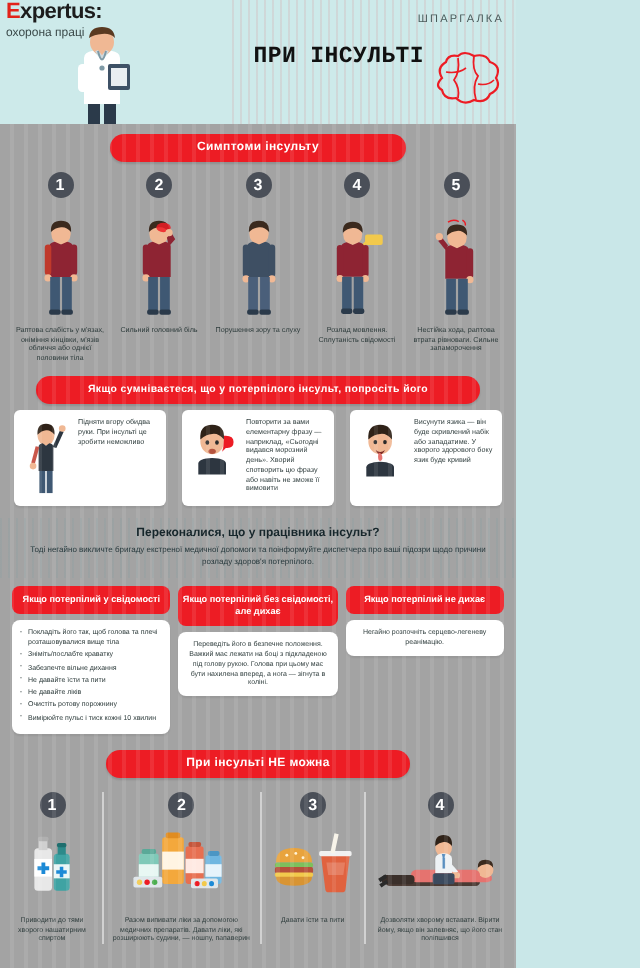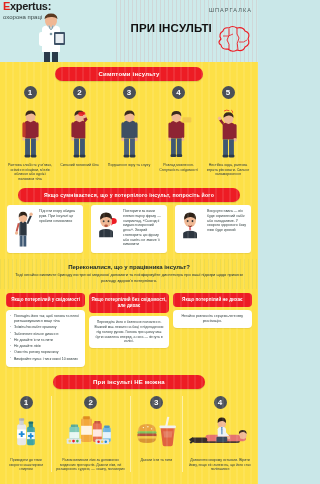--- a/index.html
+++ b/index.html
@@ -3,21 +3,21 @@
 <meta charset="utf-8">
 <style>
   * { margin:0; padding:0; box-sizing:border-box; }
   body {
     width:258px; height:484px;
     font-family:"Liberation Sans", sans-serif;
     background:#c9e7e8;
     overflow:hidden;
     position:relative;
   }
-  .page { width:258px; height:484px; position:relative; background:#fde047; }
+  .page { width:258px; height:484px; position:relative; background:#a3a3a3; }
 
   
   .stripes { position:absolute; inset:0; pointer-events:none;
     background:repeating-linear-gradient(90deg,
       rgba(255,255,255,0.0) 0px, rgba(255,255,255,0.0) 5px,
       rgba(255,255,255,0.16) 5px, rgba(255,255,255,0.16) 7px);
     opacity:.55; }
 
   
   .header { position:relative; height:62px; background:#cdeaea; overflow:hidden; }
@@ -27,21 +27,21 @@
     opacity:.5; }
   .logo { position:absolute; left:3px; top:1px; }
   .logo-main { font-size:11px; font-weight:bold; color:#1c1c1c; letter-spacing:-0.3px; line-height:11px; }
   .logo-main .e { color:#e2231a; }
   .logo-sub { font-size:6px; color:#3b4a4a; line-height:8px; margin-top:1px; }
   .cheat { position:absolute; right:6px; top:7px; font-size:5.5px; letter-spacing:1.1px; color:#4a5a5a; }
 
   .doctor { position:absolute; left:30px; top:12px; width:42px; height:50px; }
   .title-wrap { position:absolute; right:46px; top:22px; text-align:right; }
   .title-l1 { font-size:11.5px; font-weight:bold; color:#111; letter-spacing:.2px; line-height:13px; }
-  .title-l2 { font-size:11.5px; font-weight:bold; color:#111; letter-spacing:.2px; line-height:13px; }
+  .title-l2 { font-size:11.5px; font-weight:bold; color:#111; letter-spacing:.2px; line-height:13px;font-family:Liberation Mono, monospace; }
   .brain { position:absolute; right:5px; top:24px; width:38px; height:30px; }
 
   
   .banner { background:#ed1c24; color:#fff; border-radius:9px; text-align:center;
     font-size:6px; font-weight:bold; padding:4px 8px; letter-spacing:.2px;
     box-shadow:0 1px 1px rgba(0,0,0,.12); }
 
   .banner-row { display:flex; justify-content:center; margin:5px 0 3px; }
 
   

